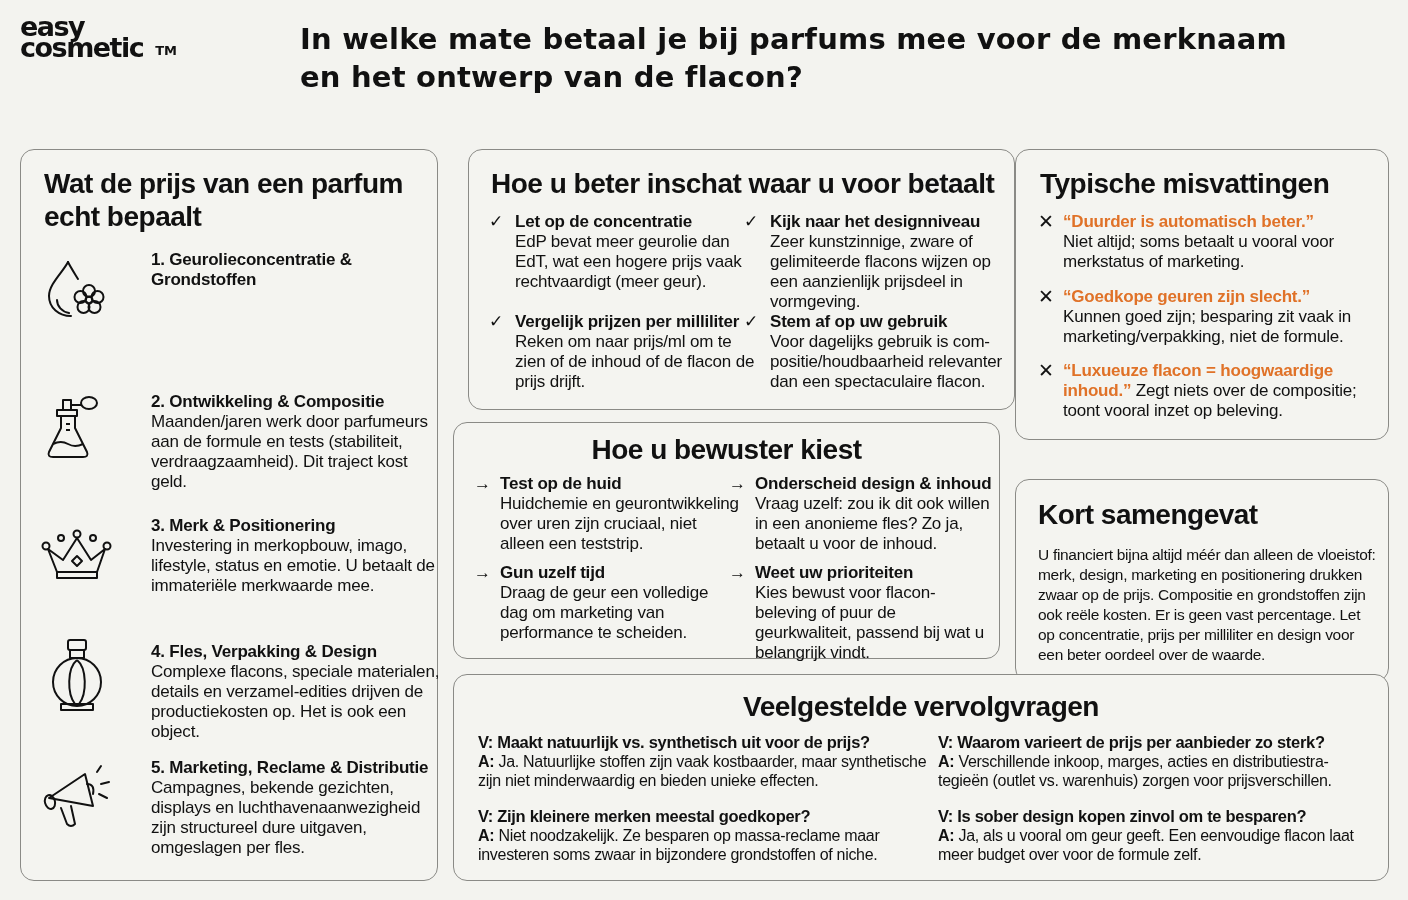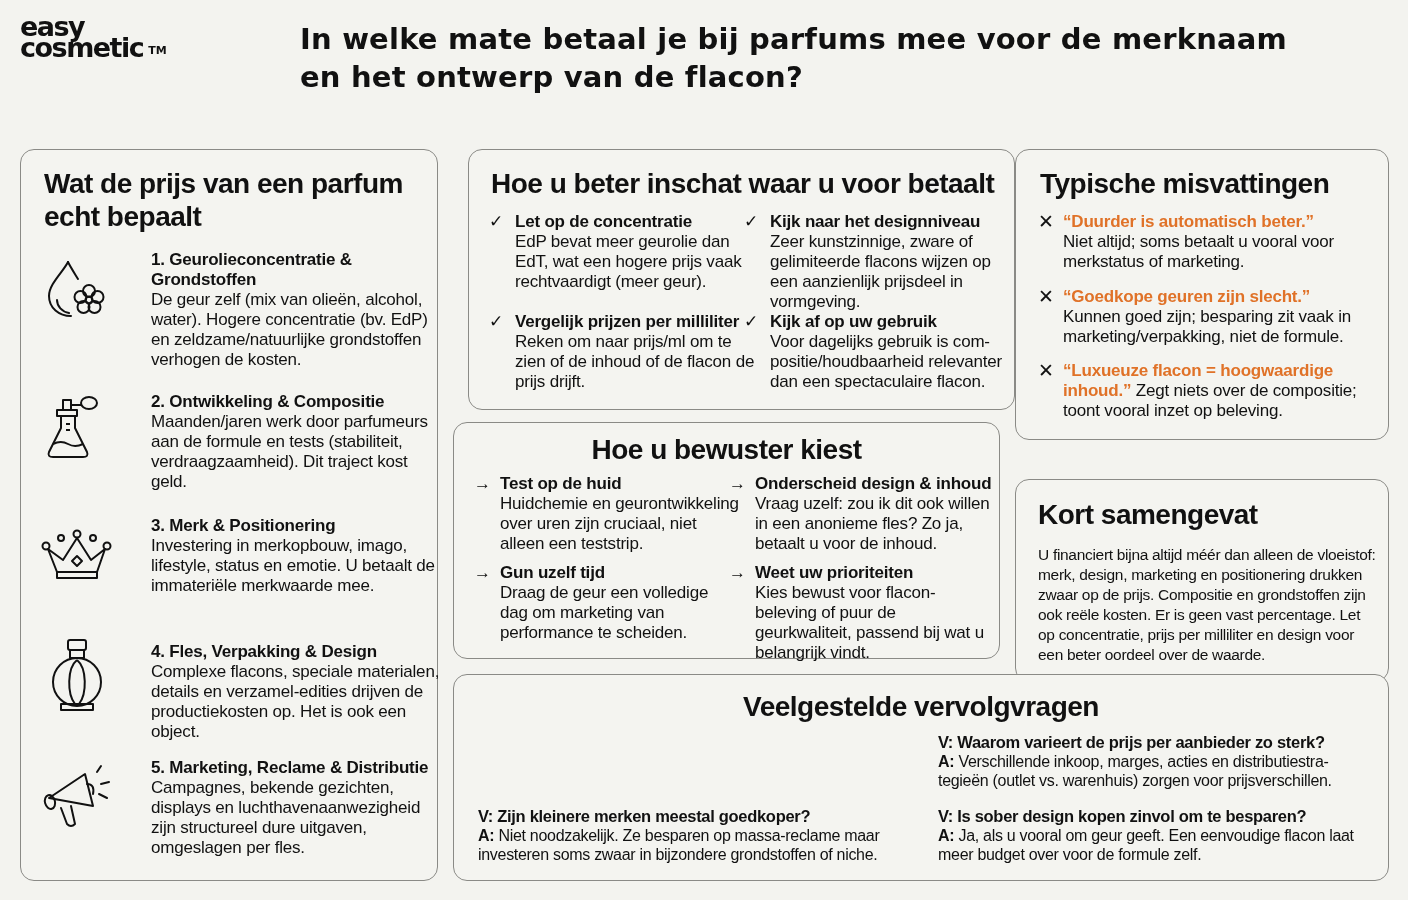--- a/index.html
+++ b/index.html
@@ -9,21 +9,21 @@
     font-family: "Liberation Sans", sans-serif;
     color: #111;
     position: relative;
   }
   .logo {
     position: absolute; left: 20px; top: 16px;
     font-family: "DejaVu Sans", sans-serif;
     font-weight: bold; line-height: 21px; font-size: 27px;
     letter-spacing: -1.5px; color: #111;
   }
-  .logo .tm { font-size: 11px; letter-spacing: 0; vertical-align: top; position: relative; top: 3px; margin-left: 5px; }
+  .logo .tm { font-size: 13px; letter-spacing: 0; vertical-align: top; position: relative; top: 3px; margin-left: 12px; }
   .page-title {
     position: absolute; left: 300px; top: 20px; width: 1000px;
     font-family: "DejaVu Sans", sans-serif;
     font-weight: bold; font-size: 29px; line-height: 38px; letter-spacing: 0.2px;
   }
   .panel {
     position: absolute;
     border: 1.5px solid #8a8a86;
     border-radius: 14px;
     background: #f4f4f0;
@@ -89,21 +89,20 @@
         <circle cx="0" cy="-9" r="6"></circle>
           <circle cx="8.5" cy="-3" r="6"></circle>
           <circle cx="5.5" cy="7" r="6"></circle>
           <circle cx="-5.5" cy="7" r="6"></circle>
           <circle cx="-8.5" cy="-3" r="6"></circle>
         <circle cx="0" cy="0" r="3.5"></circle>
       </g>
     </svg>
     <div class="txt t">
       <div class="b">1. Geurolieconcentratie &amp; Grondstoffen</div>
-      <div>De geur zelf (mix van olieën, alcohol, water). Hogere concentratie (bv. EdP) en zeldzame/natuurlijke grondstoffen verhogen de kosten.</div>
     </div>
   </div>
 
   <div class="factor" style="top:242px;">
     <svg class="icon" viewBox="0 0 72 72" fill="none" stroke="#111" stroke-width="2" stroke-linejoin="round">
       <rect x="22" y="8" width="8" height="10"></rect>
       <rect x="16" y="18" width="20" height="6"></rect>
       <path d="M30 13 L40 13"></path>
       <ellipse cx="48" cy="11" rx="8" ry="6"></ellipse>
       <path d="M20 24 L20 36 L8 60 Q6 65 12 65 L42 65 Q48 65 46 60 L34 36 L34 24"></path>
@@ -182,21 +181,21 @@
   <div class="tip" style="left:20px; top:162px;">
     <span class="mark">✓</span>
     <div class="txt t">
         <div class="b">Vergelijk prijzen per milliliter</div>
         <div>Reken om naar prijs/ml om te zien of de inhoud of de flacon de prijs drijft.</div>
       </div>
   </div>
   <div class="tip" style="left:275px; top:162px;">
     <span class="mark">✓</span>
     <div class="txt t">
-        <div class="b">Kijk af op uw gebruik</div>
+        <div class="b">Stem af op uw gebruik</div>
         <div>Voor dagelijks gebruik is com-positie/houdbaarheid relevanter dan een spectaculaire flacon.</div>
       </div>
   </div>
 </section>
 
 <section class="panel" id="p-choose">
   <h2>Hoe u bewuster kiest</h2>
   <div class="tip" style="left:20px; top:51px;">
     <span class="mark">→</span>
     <div class="txt t">
@@ -249,20 +248,24 @@
   </div>
 </section>
 
 <section class="panel" id="p-sum">
   <h2>Kort samengevat</h2>
   <p class="txt">U financiert bijna altijd méér dan alleen de vloeistof: merk, design, marketing en positionering drukken zwaar op de prijs. Compositie en grondstoffen zijn ook reële kosten. Er is geen vast percentage. Let op concentratie, prijs per milliliter en design voor een beter oordeel over de waarde.</p>
 </section>
 
 <section class="panel" id="p-faq">
   <h2>Veelgestelde vervolgvragen</h2>
+  <div class="faq" style="left:24px; top:58px;">
+    <div class="q">V: Maakt natuurlijk vs. synthetisch uit voor de prijs?</div>
+    <div><span class="b">A:</span> <span>Ja. Natuurlijke stoffen zijn vaak kostbaarder, maar synthetische zijn niet minderwaardig en bieden unieke effecten.</span></div>
+  </div>
   <div class="faq" style="left:484px; top:58px; width:440px;">
     <div class="q">V: Waarom varieert de prijs per aanbieder zo sterk?</div>
     <div><span class="b">A:</span> <span>Verschillende inkoop, marges, acties en distributiestra-tegieën (outlet vs. warenhuis) zorgen voor prijsverschillen.</span></div>
   </div>
   <div class="faq" style="left:24px; top:132px;">
     <div class="q">V: Zijn kleinere merken meestal goedkoper?</div>
     <div><span class="b">A:</span> <span>Niet noodzakelijk. Ze besparen op massa-reclame maar investeren soms zwaar in bijzondere grondstoffen of niche.</span></div>
   </div>
   <div class="faq" style="left:484px; top:132px; width:440px;">
     <div class="q">V: Is sober design kopen zinvol om te besparen?</div>

